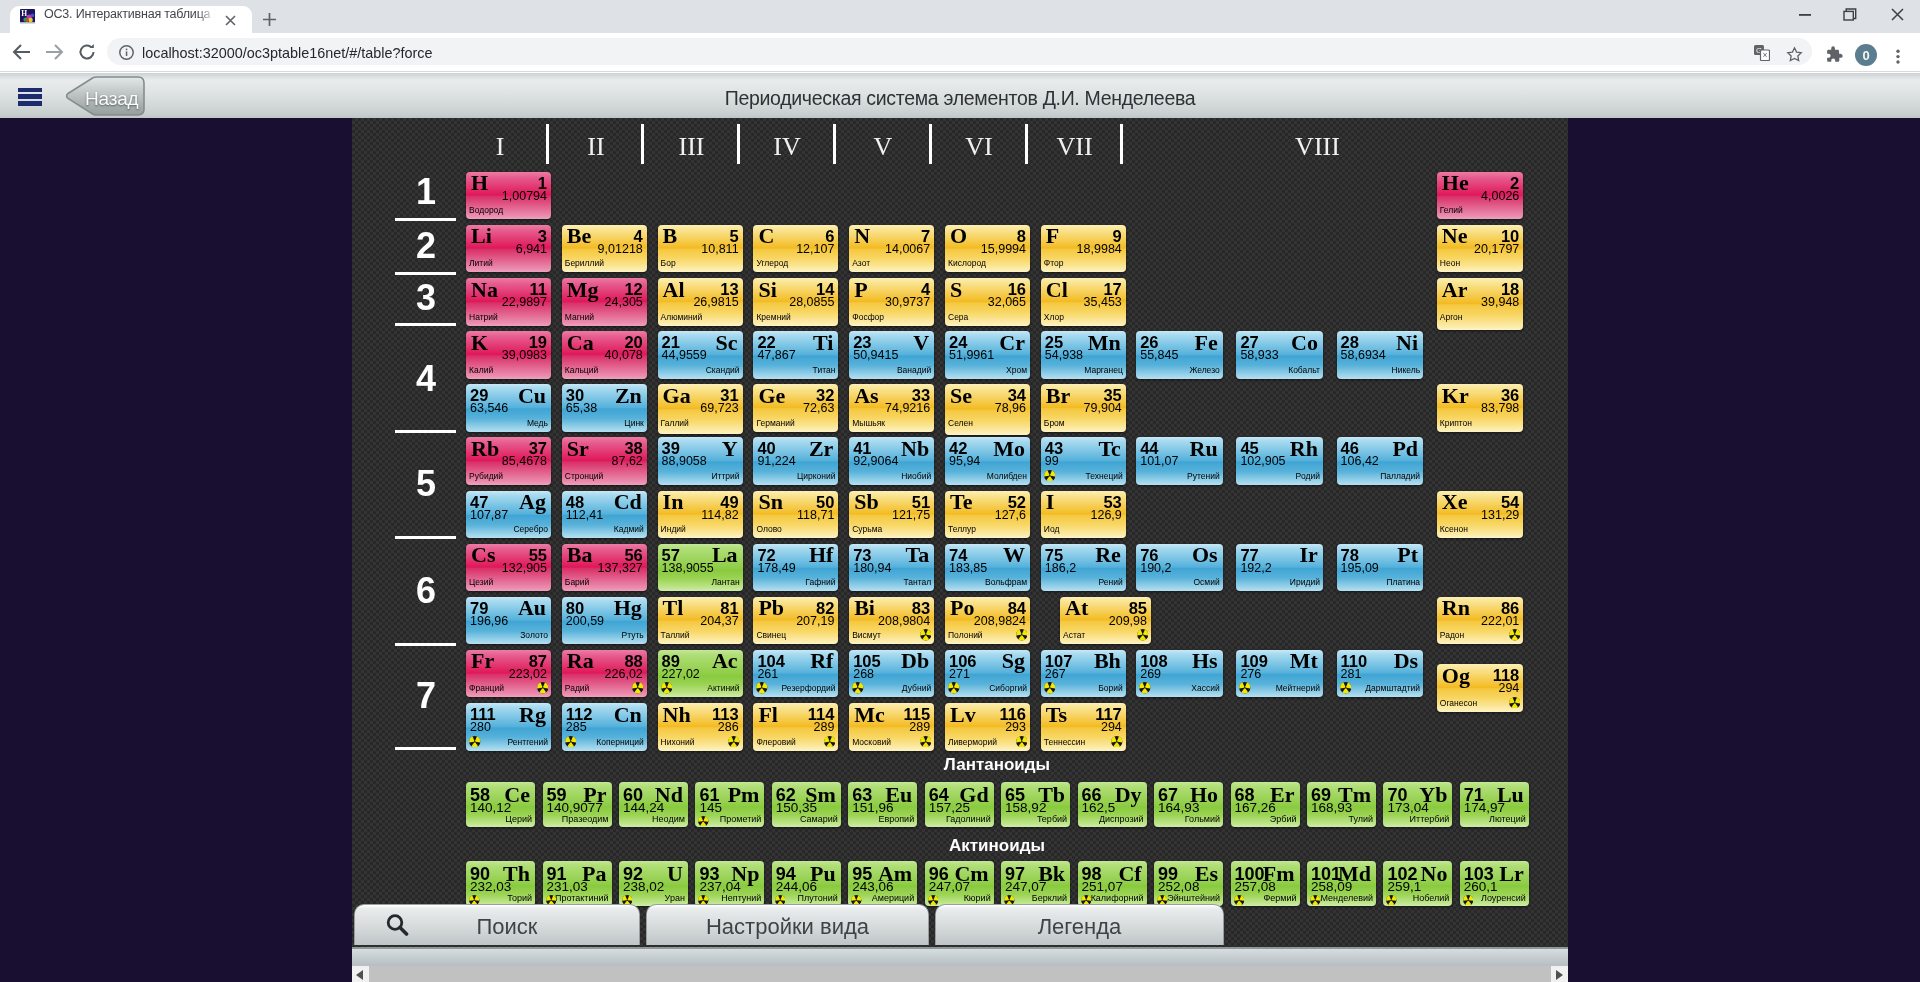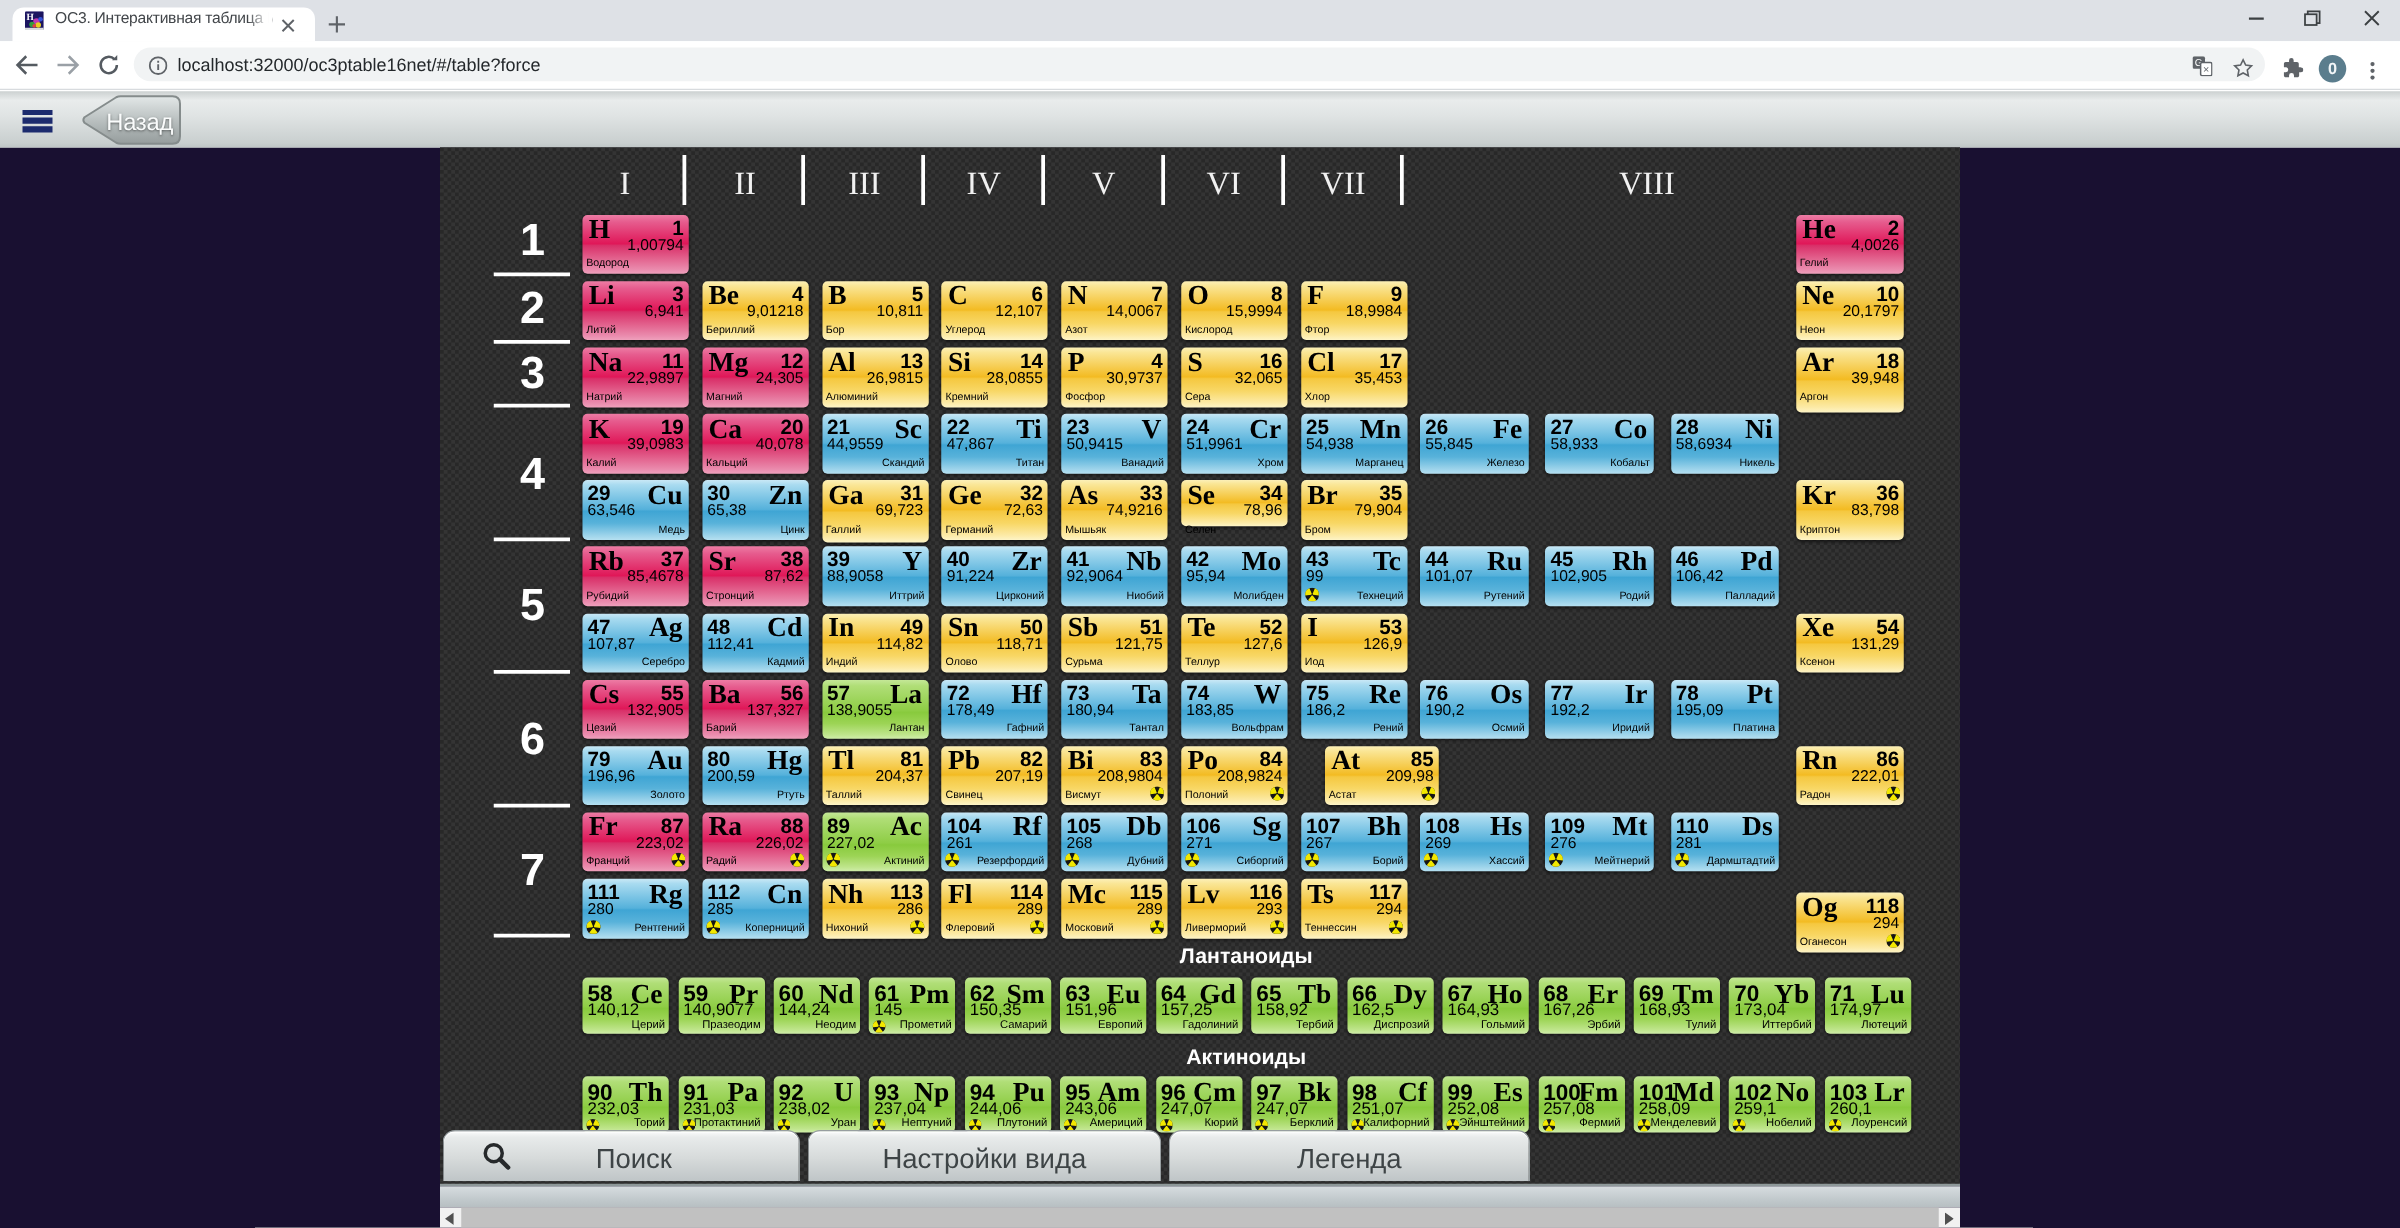--- a/index.html
+++ b/index.html
@@ -151,20 +151,21 @@
         <linearGradient id="bg1" x1="0" y1="0" x2="0" y2="1">
 <stop offset="0" stop-color="#e3e8e8"></stop>
           <stop offset=".35" stop-color="#c6cccc"></stop>
           <stop offset=".72" stop-color="#a9b0b0"></stop>
           <stop offset="1" stop-color="#969d9d"></stop>
         </linearGradient>
       </defs>
 <path d="M2.6 17.8 L28 1.8 Q29.5 1 31.5 1 L73 1 Q79 1 79 7 L79 33 Q79 39 73 39 L31.5 39 Q29.5 39 28 38.2 L2.6 22.2 Q.8 20 2.6 17.8 Z" fill="url(#bg1)" stroke="#858c8c" stroke-width="1.6"></path>
 </svg>
 <div style="position:absolute;left:85px;top:87.5px;font-size:19px;letter-spacing:-0.2px;color:#fafcfc;text-shadow:0 1px 2px rgba(0,0,0,.5)">Назад</div>
+<div id="ptitle">Периодическая система элементов Д.И. Менделеева</div>
 <div id="panel"></div>
 <div class="grp" style="left:440px">I</div>
     <div class="grp" style="left:536px">II</div>
     <div class="grp" style="left:631.5px">III</div>
     <div class="grp" style="left:727px">IV</div>
     <div class="grp" style="left:823px">V</div>
     <div class="grp" style="left:919px">VI</div>
     <div class="grp" style="left:1014.5px">VII</div>
     <div class="grp" style="left:1257.5px">VIII</div>
 <div class="gsep" style="left:545.5px"></div>
@@ -379,21 +380,21 @@
       <span class="num numR">32</span>
       <span class="mass massR">72,63</span>
       <span class="name nameL">Германий</span>
     </div>
 <div class="cell y" style="left:849.2px;top:384.4px;width:85px;height:47.6px">
       <span class="sym symL">As</span>
       <span class="num numR">33</span>
       <span class="mass massR">74,9216</span>
       <span class="name nameL">Мышьяк</span>
     </div>
-<div class="cell y" style="left:945px;top:384.4px;width:85px;height:37px">
+<div class="cell y" style="left:945px;top:384.4px;width:85px;height:51px">
       <span class="sym symL">Se</span>
       <span class="num numR">34</span>
       <span class="mass massR">78,96</span>
       <span class="name nameL">Селен</span>
     </div>
 <div class="cell y" style="left:1040.8px;top:384.4px;width:85px;height:47.6px">
       <span class="sym symL">Br</span>
       <span class="num numR">35</span>
       <span class="mass massR">79,904</span>
       <span class="name nameL">Бром</span>
@@ -781,21 +782,21 @@
     </div>
 <div class="cell y" style="left:1040.8px;top:703.2px;width:85px;height:47.6px">
       <span class="sym symL">Ts</span>
       <span class="num numR">117</span>
       <span class="mass massR">294</span>
       <span class="name nameL">Теннессин</span>
       <svg class="rad radR" viewBox="0 0 20 20">
         <use href="#rd"></use>
       </svg>
     </div>
-<div class="cell y" style="left:1436.8px;top:714px;width:86.5px;height:47.6px">
+<div class="cell y" style="left:1436.8px;top:664px;width:86.5px;height:47.6px">
       <span class="sym symL">Og</span>
       <span class="num numR">118</span>
       <span class="mass massR">294</span>
       <span class="name nameL">Оганесон</span>
       <svg class="rad radR" viewBox="0 0 20 20">
         <use href="#rd"></use>
       </svg>
     </div>
 <div class="cell g sm" style="left:466px;top:782px;width:69px;height:45px">
       <span class="sym symR">Ce</span>

